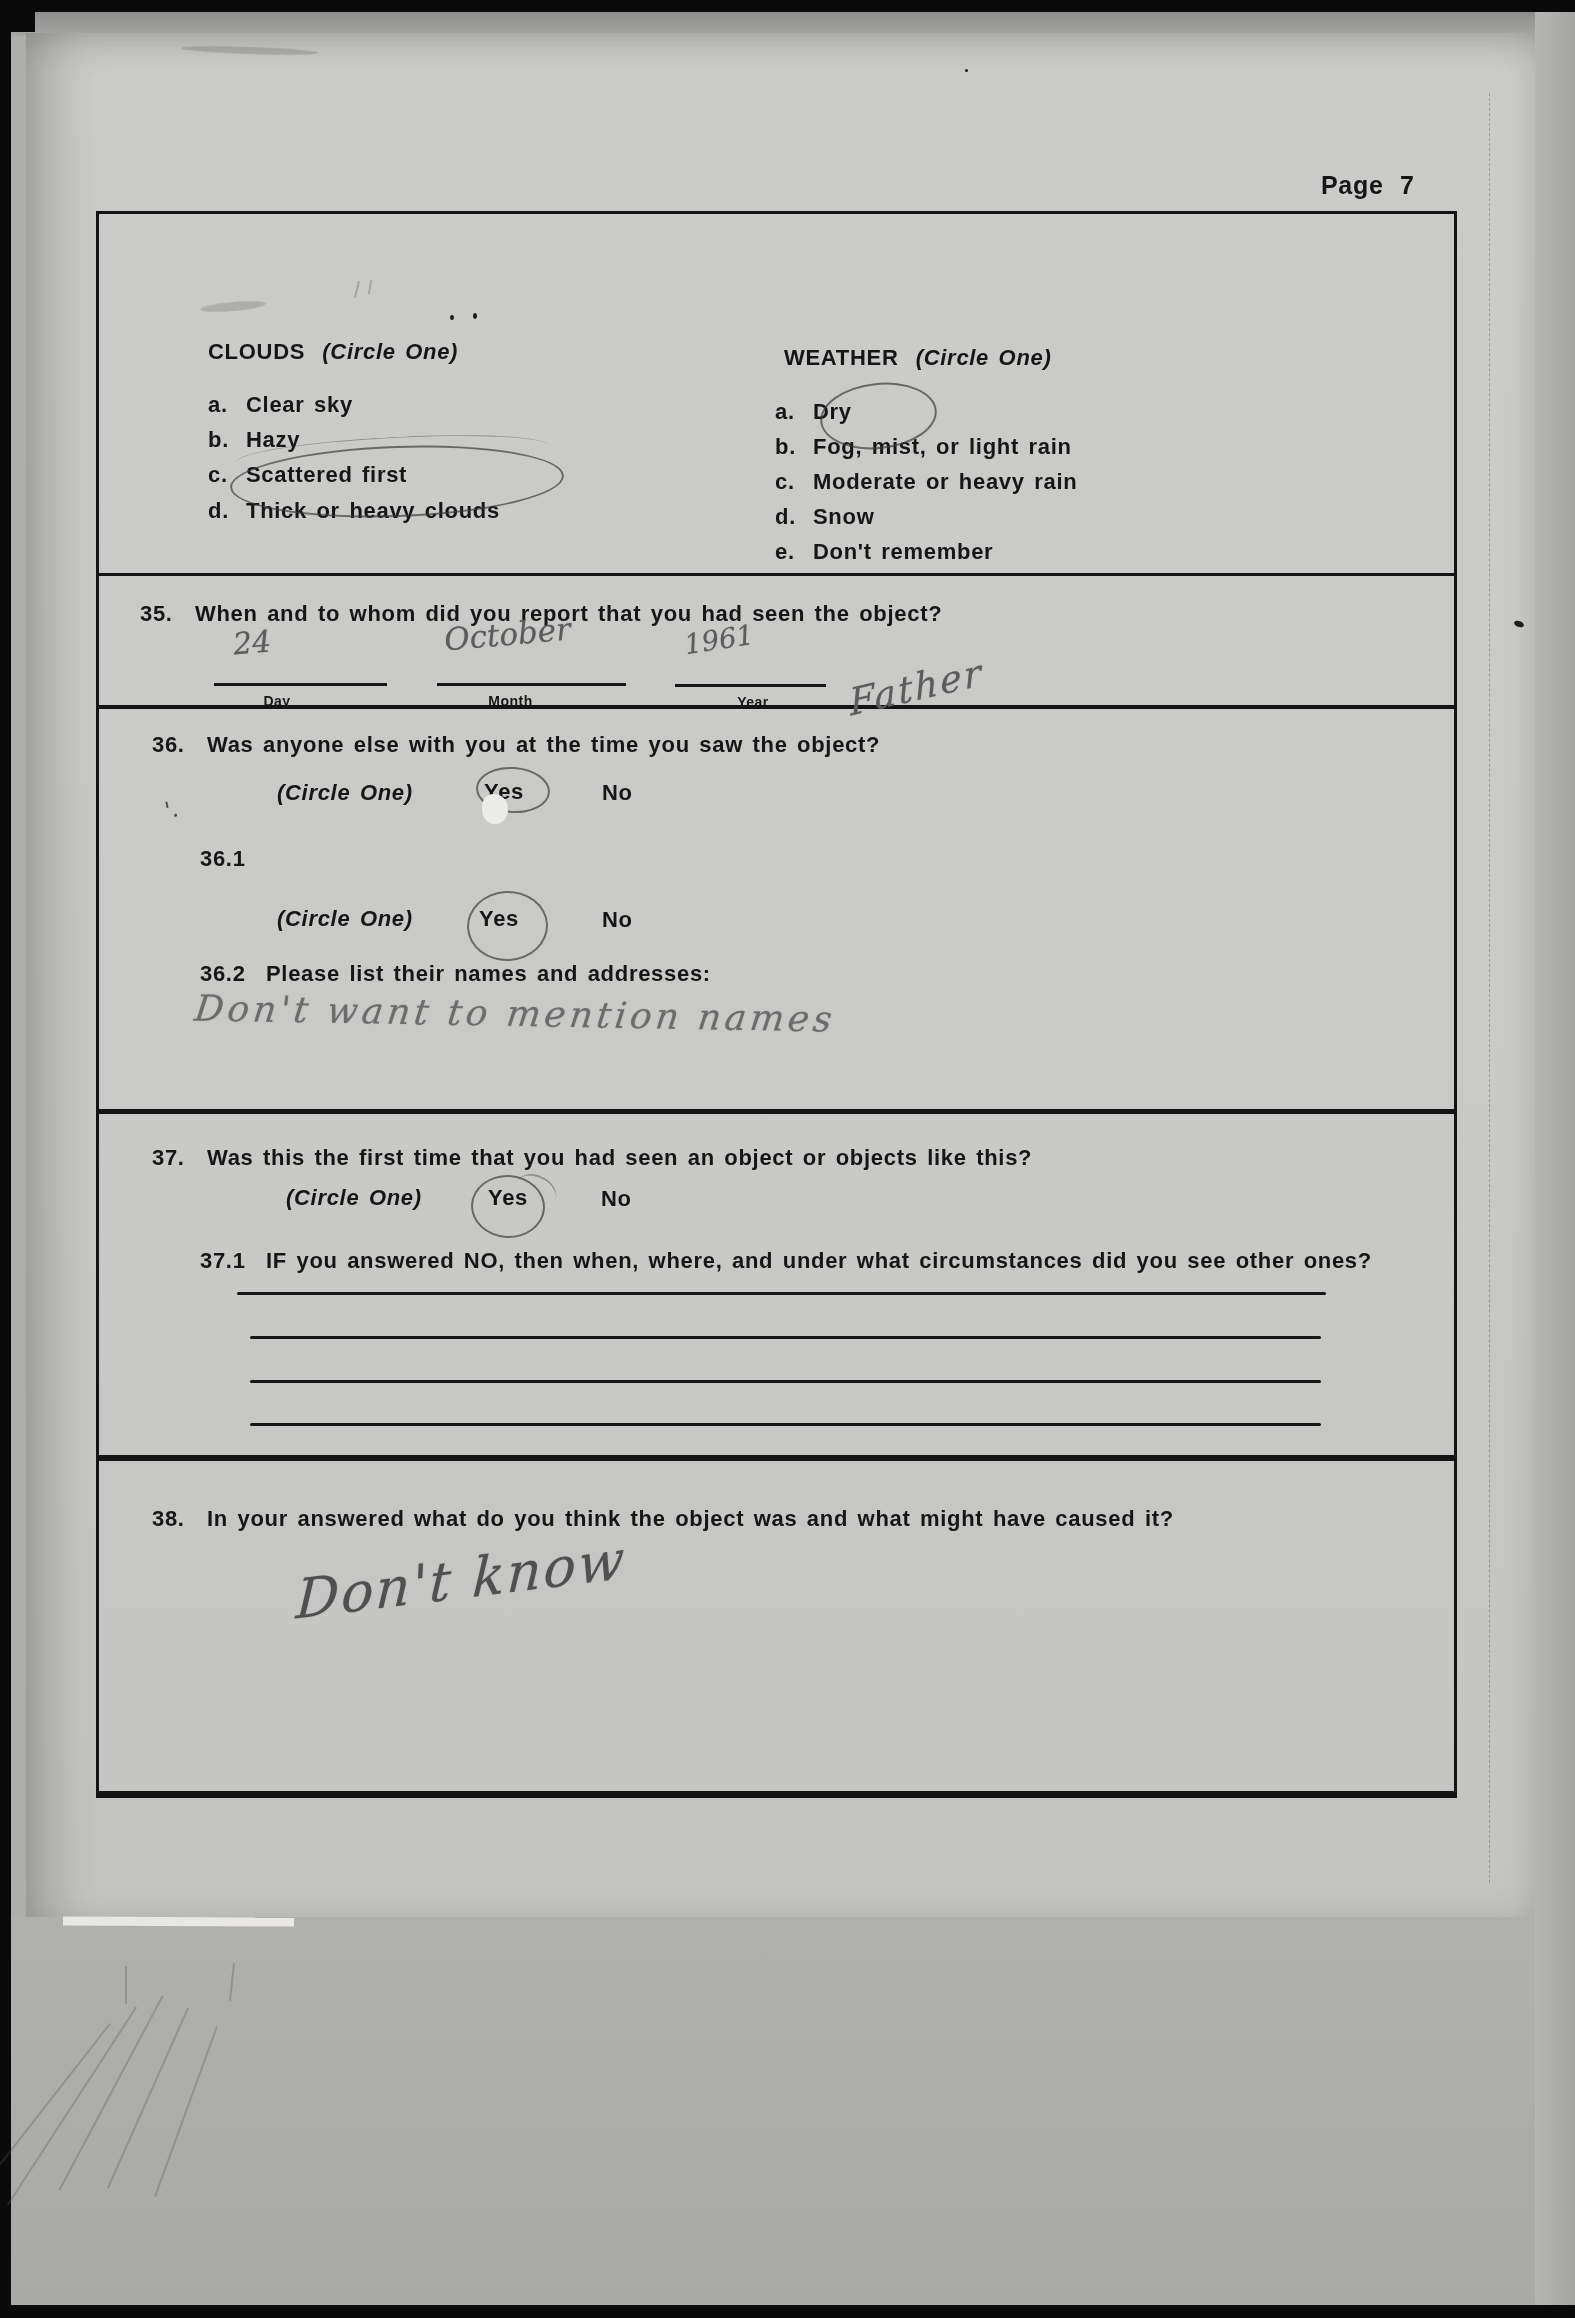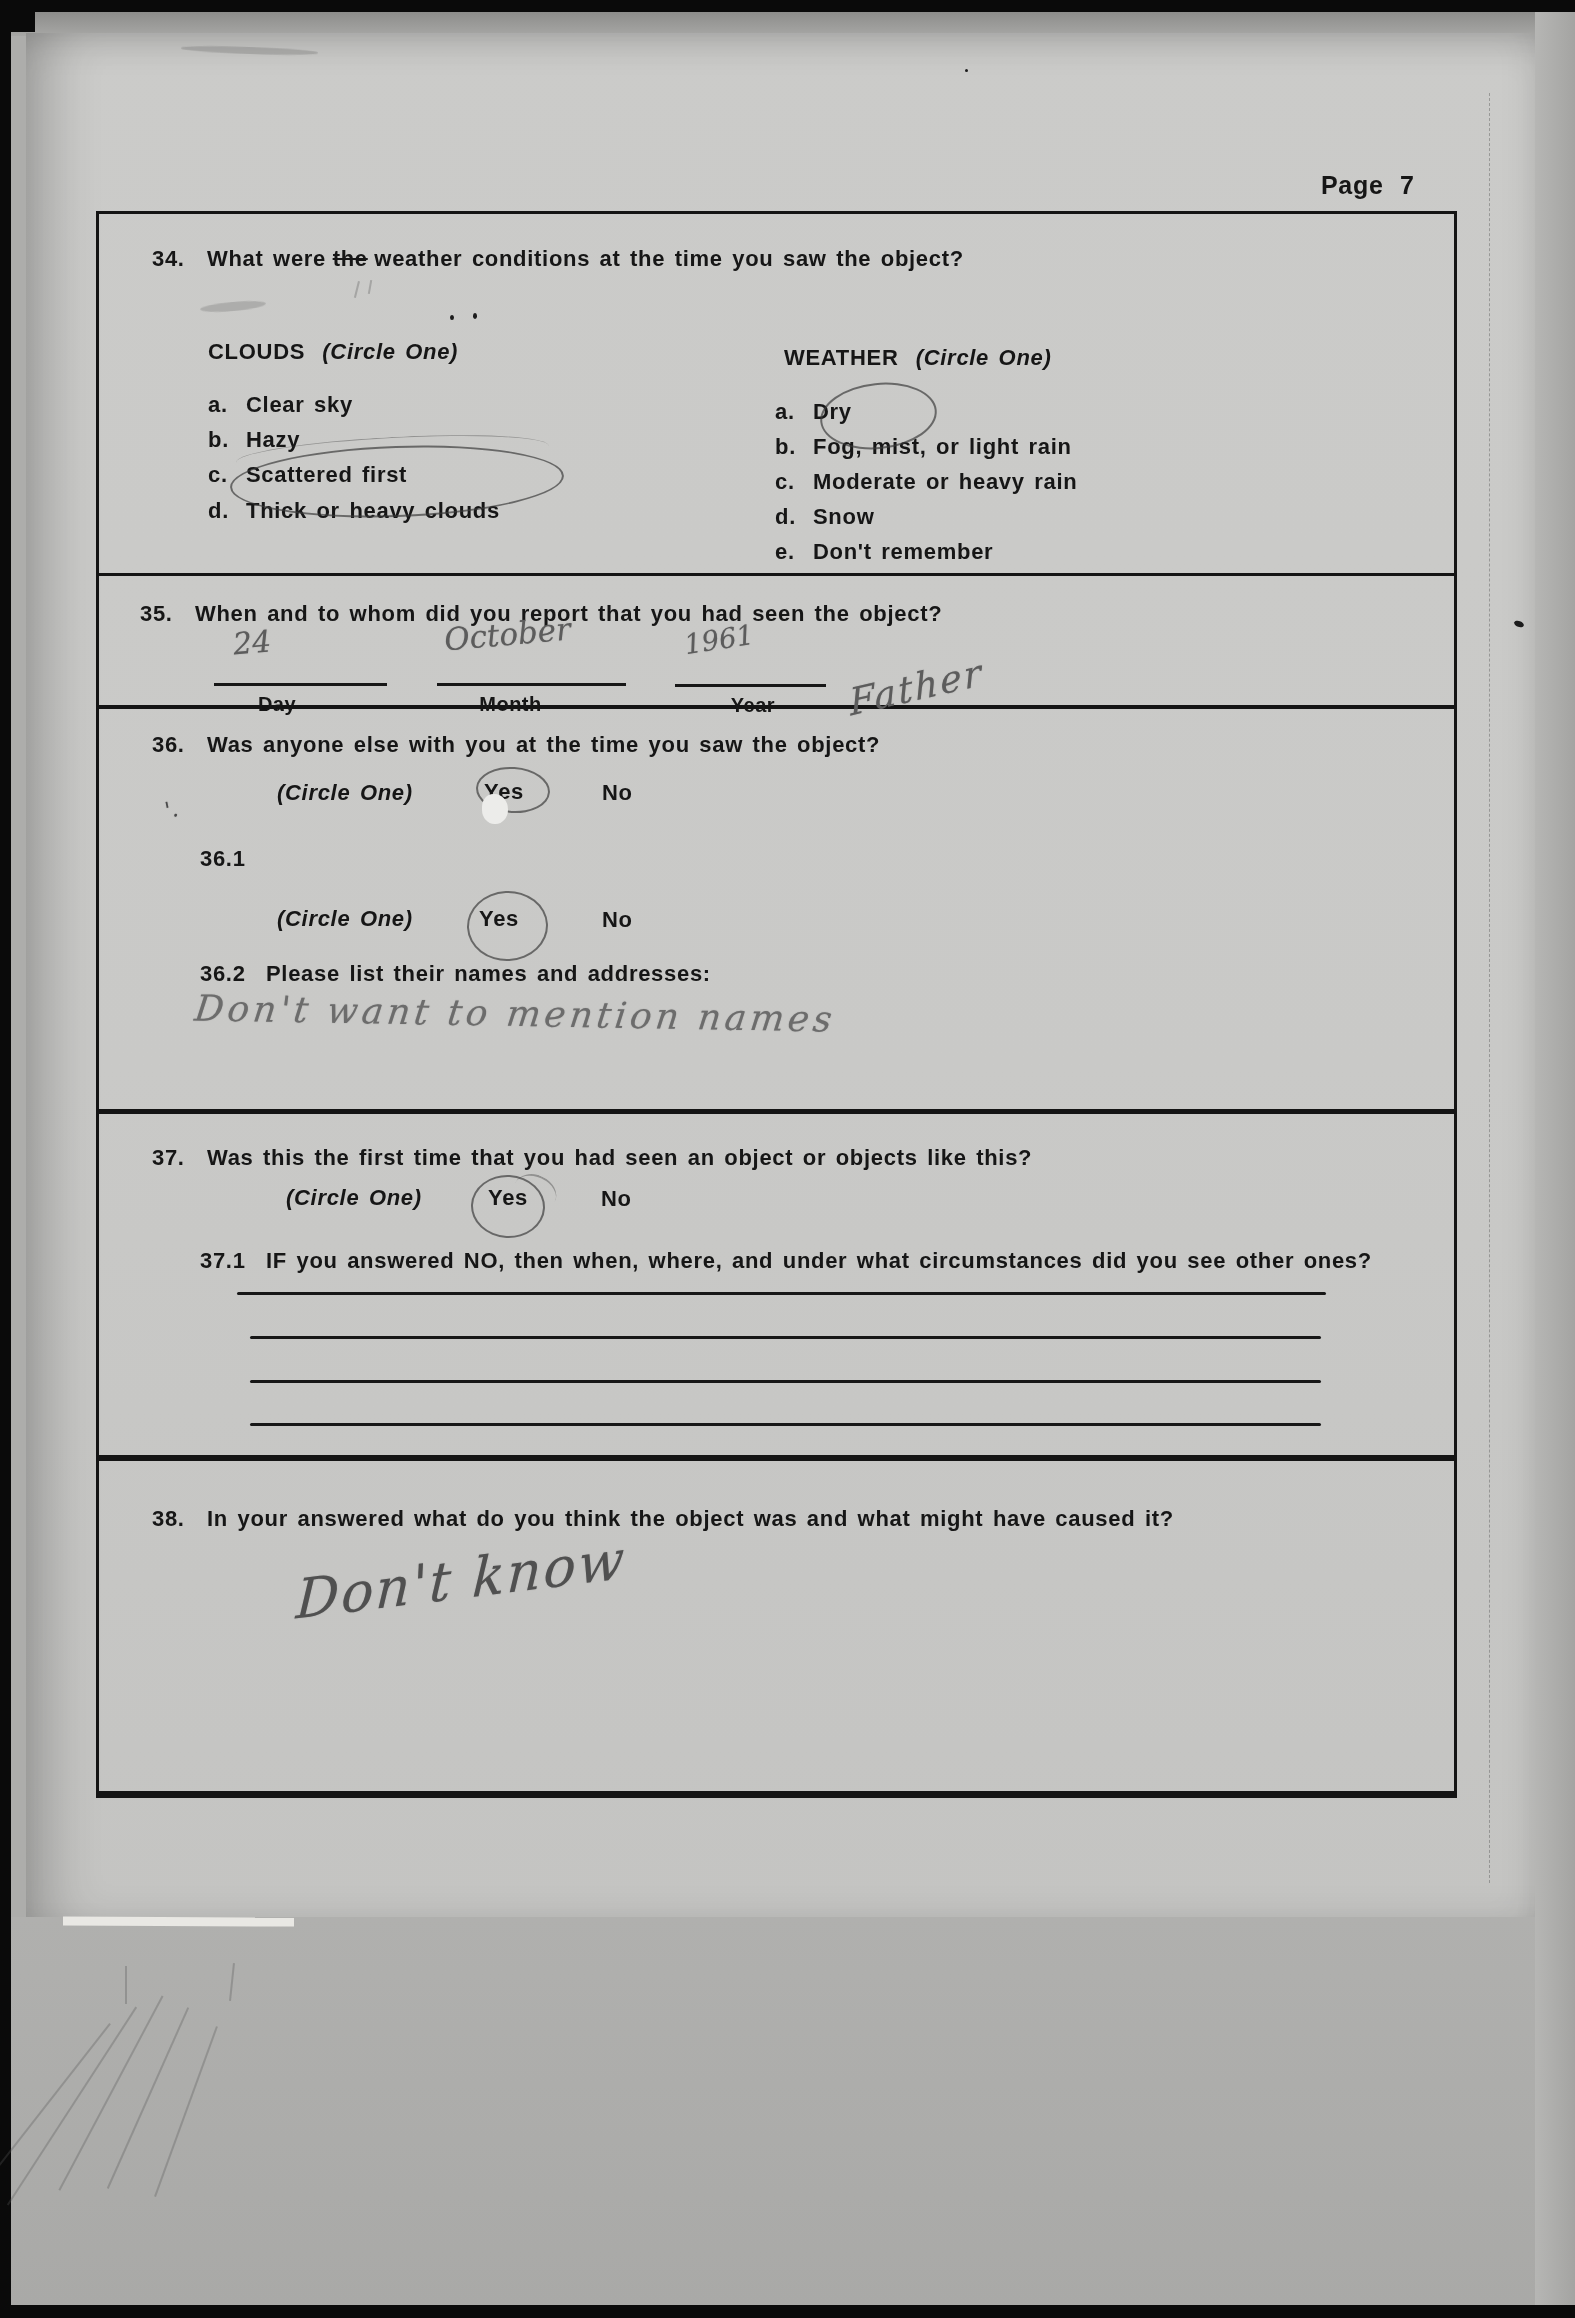--- a/index.html
+++ b/index.html
@@ -29,21 +29,21 @@
   
   .print{position:absolute;color:#161616;font-weight:700;font-size:22px;
     letter-spacing:0.7px;word-spacing:2.7px;white-space:nowrap;}
   .qrow{display:flex;}
   .qnum{flex:none;width:55px;}
   .subnum{flex:none;width:66px;}
   .ital{font-style:italic;}
   .struck{text-decoration:line-through;text-decoration-thickness:2.2px;margin:0 6.6px;}
   .optrow{display:flex;}
   .optletter{flex:none;width:38px;}
-  .small-label{font-size:20px;text-align:center;position:absolute;color:#161616;font-weight:700;letter-spacing:0.5px;}
+  .small-label{font-size:14px;text-align:center;position:absolute;color:#161616;font-weight:700;letter-spacing:0.5px;}
   
   .formbox{position:absolute;left:96px;top:211px;width:1361px;height:1587px;
     border:3.8px solid #141414;border-bottom-width:7.1px;box-sizing:border-box;}
   .divider{position:absolute;background:#141414;}
   .ansline{position:absolute;height:3.3px;background:#171717;border-radius:1.6px;}
   .fieldline{position:absolute;height:2.7px;background:#171717;}
   
   .hand{position:absolute;font-family:"DejaVu Serif",serif;font-style:italic;
     color:#5c5c5c;white-space:nowrap;text-shadow:0 0 1.1px rgba(92,92,92,.45);}
   
@@ -90,24 +90,20 @@
   <div class="scratch" style="left:231px;top:1963px;width:2.2px;height:38px;transform:rotate(6deg);"></div>
 
   <div class="print" style="left:1321px;top:171px;font-size:25px;word-spacing:8.8px;">Page 7</div>
 
   <div class="formbox"></div>
   <div class="divider" style="left:96px;top:573px;width:1361px;height:3.3px;"></div>
   <div class="divider" style="left:96px;top:705px;width:1361px;height:3.8px;"></div>
   <div class="divider" style="left:96px;top:1109px;width:1361px;height:5px;"></div>
   <div class="divider" style="left:96px;top:1455px;width:1361px;height:5.5px;"></div>
 
-  <div class="print qrow" style="left:152px;top:246px;">
-    <span class="qnum">34.</span>
-    <span><span>What were</span><span class="struck">the</span><span>weather conditions at the time you saw the object?</span></span>
-  </div>
 
   <div class="print" style="left:208px;top:339px;">
     <span>CLOUDS</span>
     <span class="ital" style="margin-left:7.7px;">(Circle One)</span>
   </div>
   <div class="print" style="left:784px;top:345px;">
     <span>WEATHER</span>
     <span class="ital" style="margin-left:7.7px;">(Circle One)</span>
   </div>
 

